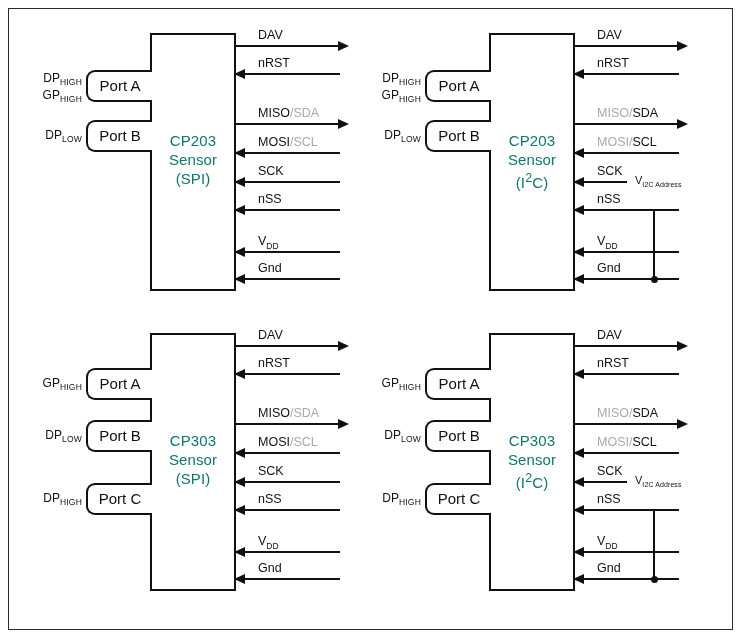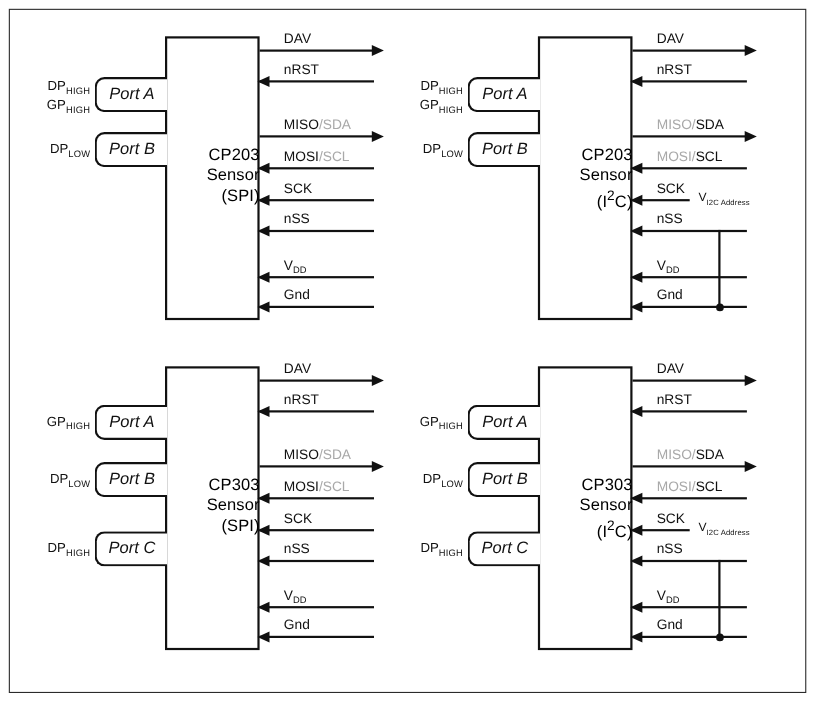--- a/index.html
+++ b/index.html
@@ -1,24 +1,24 @@
 <!DOCTYPE html>
 <html><head>
 <meta charset="utf-8">
 <style>
   html,body{margin:0;padding:0;background:#ffffff;}
   body{font-family:"Liberation Sans",sans-serif;}
   #root{position:relative;width:740px;height:638px;background:#ffffff;overflow:hidden;}
   .frame{position:absolute;left:8px;top:8px;width:725px;height:622px;border:1.5px solid #2b2b2b;box-sizing:border-box;}
   .blk{position:absolute;box-sizing:border-box;}
   .chipbox{border:2px solid #111;background:#fff;}
-  .chiplabel{position:absolute;text-align:right;color:#000000;font-size:15px;line-height:19px;letter-spacing:.1px;}
+  .chiplabel{position:absolute;text-align:center;color:#0f766e;font-size:15px;line-height:19px;letter-spacing:.1px;}
   .porttab{position:absolute;box-sizing:border-box;border:2px solid #111;border-right:none;
            border-top-left-radius:9px;border-bottom-left-radius:9px;background:#fff;}
-  .porttab span{display:block;text-align:center;font-size:15px;color:#111;font-style:italic;}
+  .porttab span{display:block;text-align:center;font-size:15px;color:#111;}
   .portlbl{position:absolute;font-size:12px;color:#111;white-space:nowrap;text-align:right;line-height:13px;}
   .portlbl sub{font-size:8.5px;letter-spacing:.2px;}
   .wire{position:absolute;background:#111;height:2px;}
   .vwire{position:absolute;background:#111;width:2px;}
   .dot{position:absolute;width:7px;height:7px;border-radius:50%;background:#111;}
   .arrowR{position:absolute;width:0;height:0;border-left:11px solid #111;border-top:5.5px solid transparent;border-bottom:5.5px solid transparent;}
   .arrowL{position:absolute;width:0;height:0;border-right:11px solid #111;border-top:5.5px solid transparent;border-bottom:5.5px solid transparent;}
   .siglbl{position:absolute;font-size:12.5px;color:#111;white-space:nowrap;line-height:13px;}
   .siglbl sub{font-size:8.5px;}
   .gray{color:#a9a9a9;}

